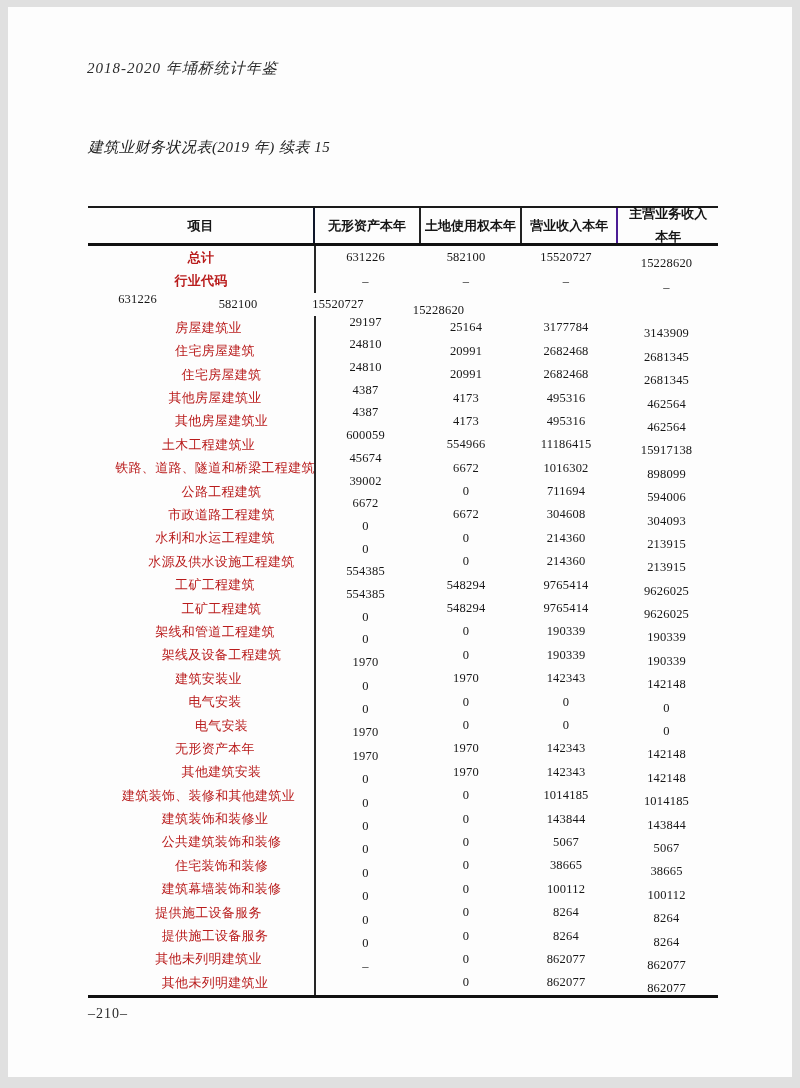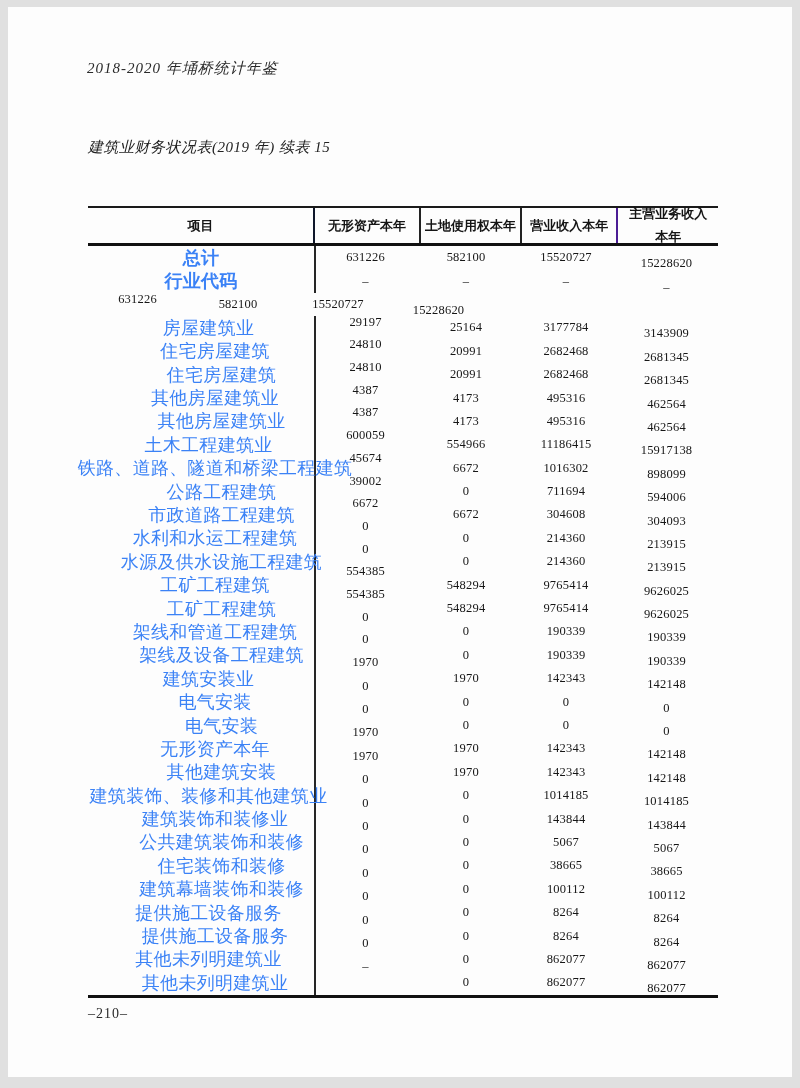--- a/index.html
+++ b/index.html
@@ -42,21 +42,21 @@
   .hc4{width:98px;border-left:2px solid #222;}
   .hc5{width:103px;border-left:2px solid #4c1d95;gap:7px;}
   .tbody{border-bottom:3px solid #111;}
   .trow{display:flex;height:23.4px;}
   .trow .c{box-sizing:border-box;display:flex;align-items:center;justify-content:center;}
   .c1{width:228px;border-right:2px solid #262626;justify-content:flex-start;}
   .c2{width:99px;}
   .c3{width:102px;}
   .c4{width:98px;}
   .c5{width:103px;margin-top:12px;}
-  .label{font-size:18px;color:#3b82f6;white-space:nowrap;letter-spacing:0.3px;}
+  .label{font-size:13px;color:#b91c1c;white-space:nowrap;letter-spacing:0.3px;}
   .c1.ind0{padding-left:4px;}
   .c1.ind1{padding-left:15px;}
   .c1.ind2{padding-left:28px;}
   .c1.ind3{padding-left:41px;}
   .c1.center{justify-content:center;padding-left:0;}
   .c1.center .label{font-weight:bold;}
   .num{
     font-size:12.5px;color:#161616;position:relative;
     font-family:"Liberation Serif","DejaVu Serif",serif;
     letter-spacing:0.2px;white-space:nowrap;

